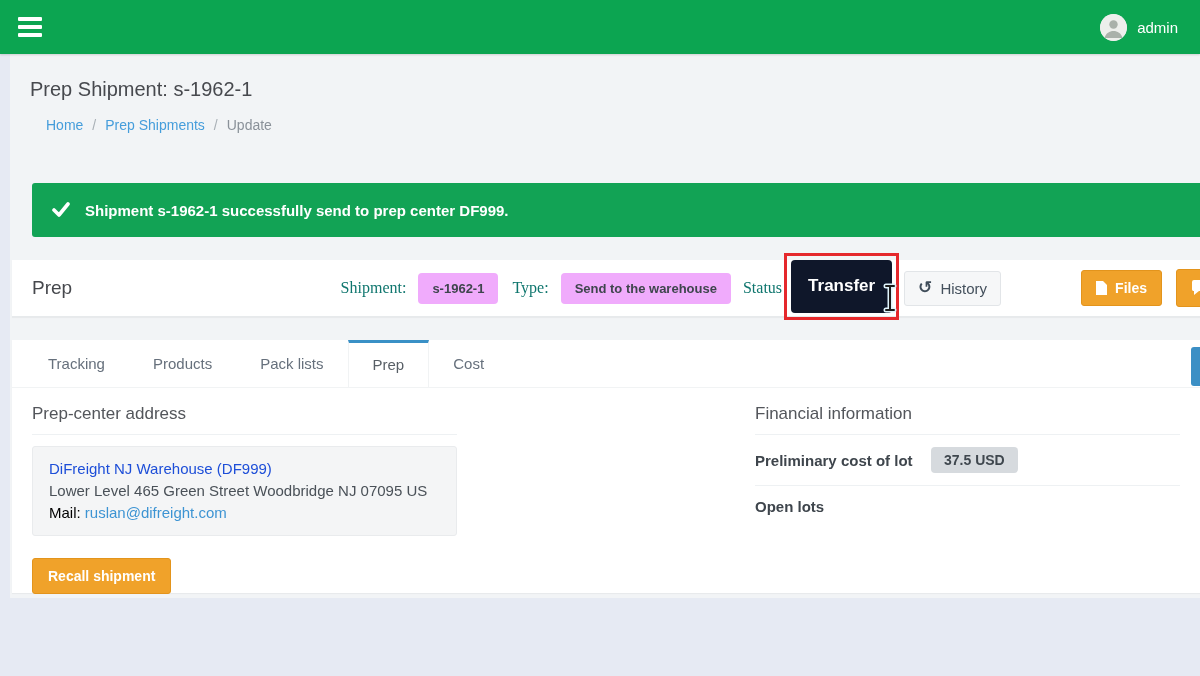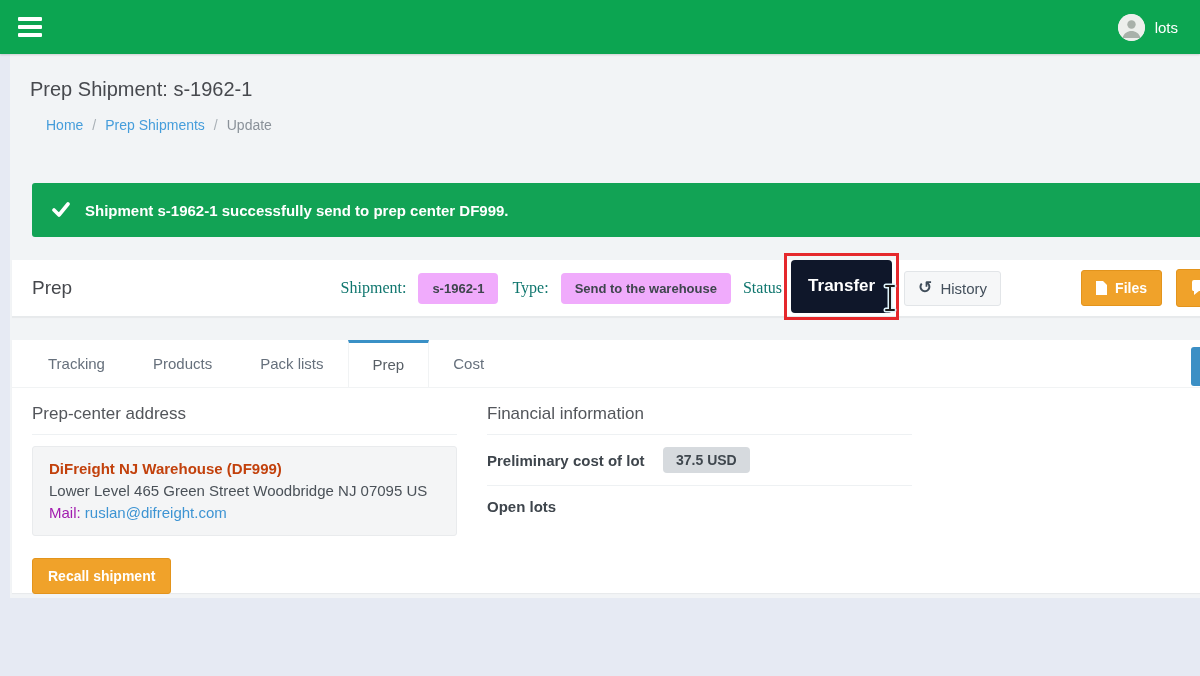--- a/index.html
+++ b/index.html
@@ -89,33 +89,33 @@
   }
   .tab.active {
     border-top: 3px solid #3990c6; line-height: 44px; background: #fff;
     border-left: 1px solid #f1f3f4; border-right: 1px solid #f1f3f4; color: #585f66;
   }
   .blue-edge-btn {
     position: absolute; top: 7px; right: 0; width: 9px; height: 39px;
     background: #3b8fc5; border-radius: 3px 0 0 3px; cursor: pointer;
   }
 
-  .tab-content { display: flex; padding: 16px 20px 0; gap: 30px; }
+  .tab-content { display: flex; padding: 16px 20px 0; gap: 22px; justify-content: space-between; }
   .col { width: 425px; }
   .section-heading {
     font-size: 17px; font-weight: 400; color: #53565b;
     padding-bottom: 10px; border-bottom: 1px solid #eef1f3;
   }
 
   .address-box {
     margin-top: 11px; background: #f4f5f6; border: 1px solid #e9ebed; border-radius: 3px;
     padding: 11px 16px; font-size: 15px; line-height: 22px; color: #4a5158;
   }
-  .address-name { font-weight: bold; color: #c2410c; }
-  .mail-label { color: #a21caf; }
+  .address-name { font-weight: normal; color: #1d4ed8; }
+  .mail-label { color: #000000; }
   .mail-link { color: #3d94d3; text-decoration: none; cursor: pointer; }
 
   .btn-recall { margin-top: 22px; display: inline-flex; padding: 9px 15px; }
 
   .fin-row { display: flex; align-items: center; padding: 12px 0; }
   .fin-row.divided { border-bottom: 1px solid #eef1f3; }
   .fin-label { font-size: 15px; font-weight: bold; color: #3e454c; width: 176px; }
   .fin-badge {
     background: #d6dade; color: #3f474e; font-weight: bold; font-size: 14px;
     padding: 5px 13px; border-radius: 4px;
@@ -135,21 +135,21 @@
       <span></span>
   </div>
   <div class="nav-right">
     <div class="avatar">
       <svg width="27" height="27" viewBox="0 0 27 27">
         <circle cx="13.5" cy="13.5" r="13.5" fill="#edefec"></circle>
         <circle cx="13.5" cy="10.5" r="4.2" fill="#a9b1aa"></circle>
         <path d="M4.5 24c1.5-5 5-7 9-7s7.5 2 9 7z" fill="#a9b1aa"></path>
       </svg>
     </div>
-    <span class="nav-user">lots</span>
+    <span class="nav-user">admin</span>
   </div>
 </div>
 
 <div class="content-wrapper">
 
   <div class="page-header">
     <div class="page-title">Prep Shipment: s-1962-1</div>
   </div>
 
   <div class="breadcrumb">

